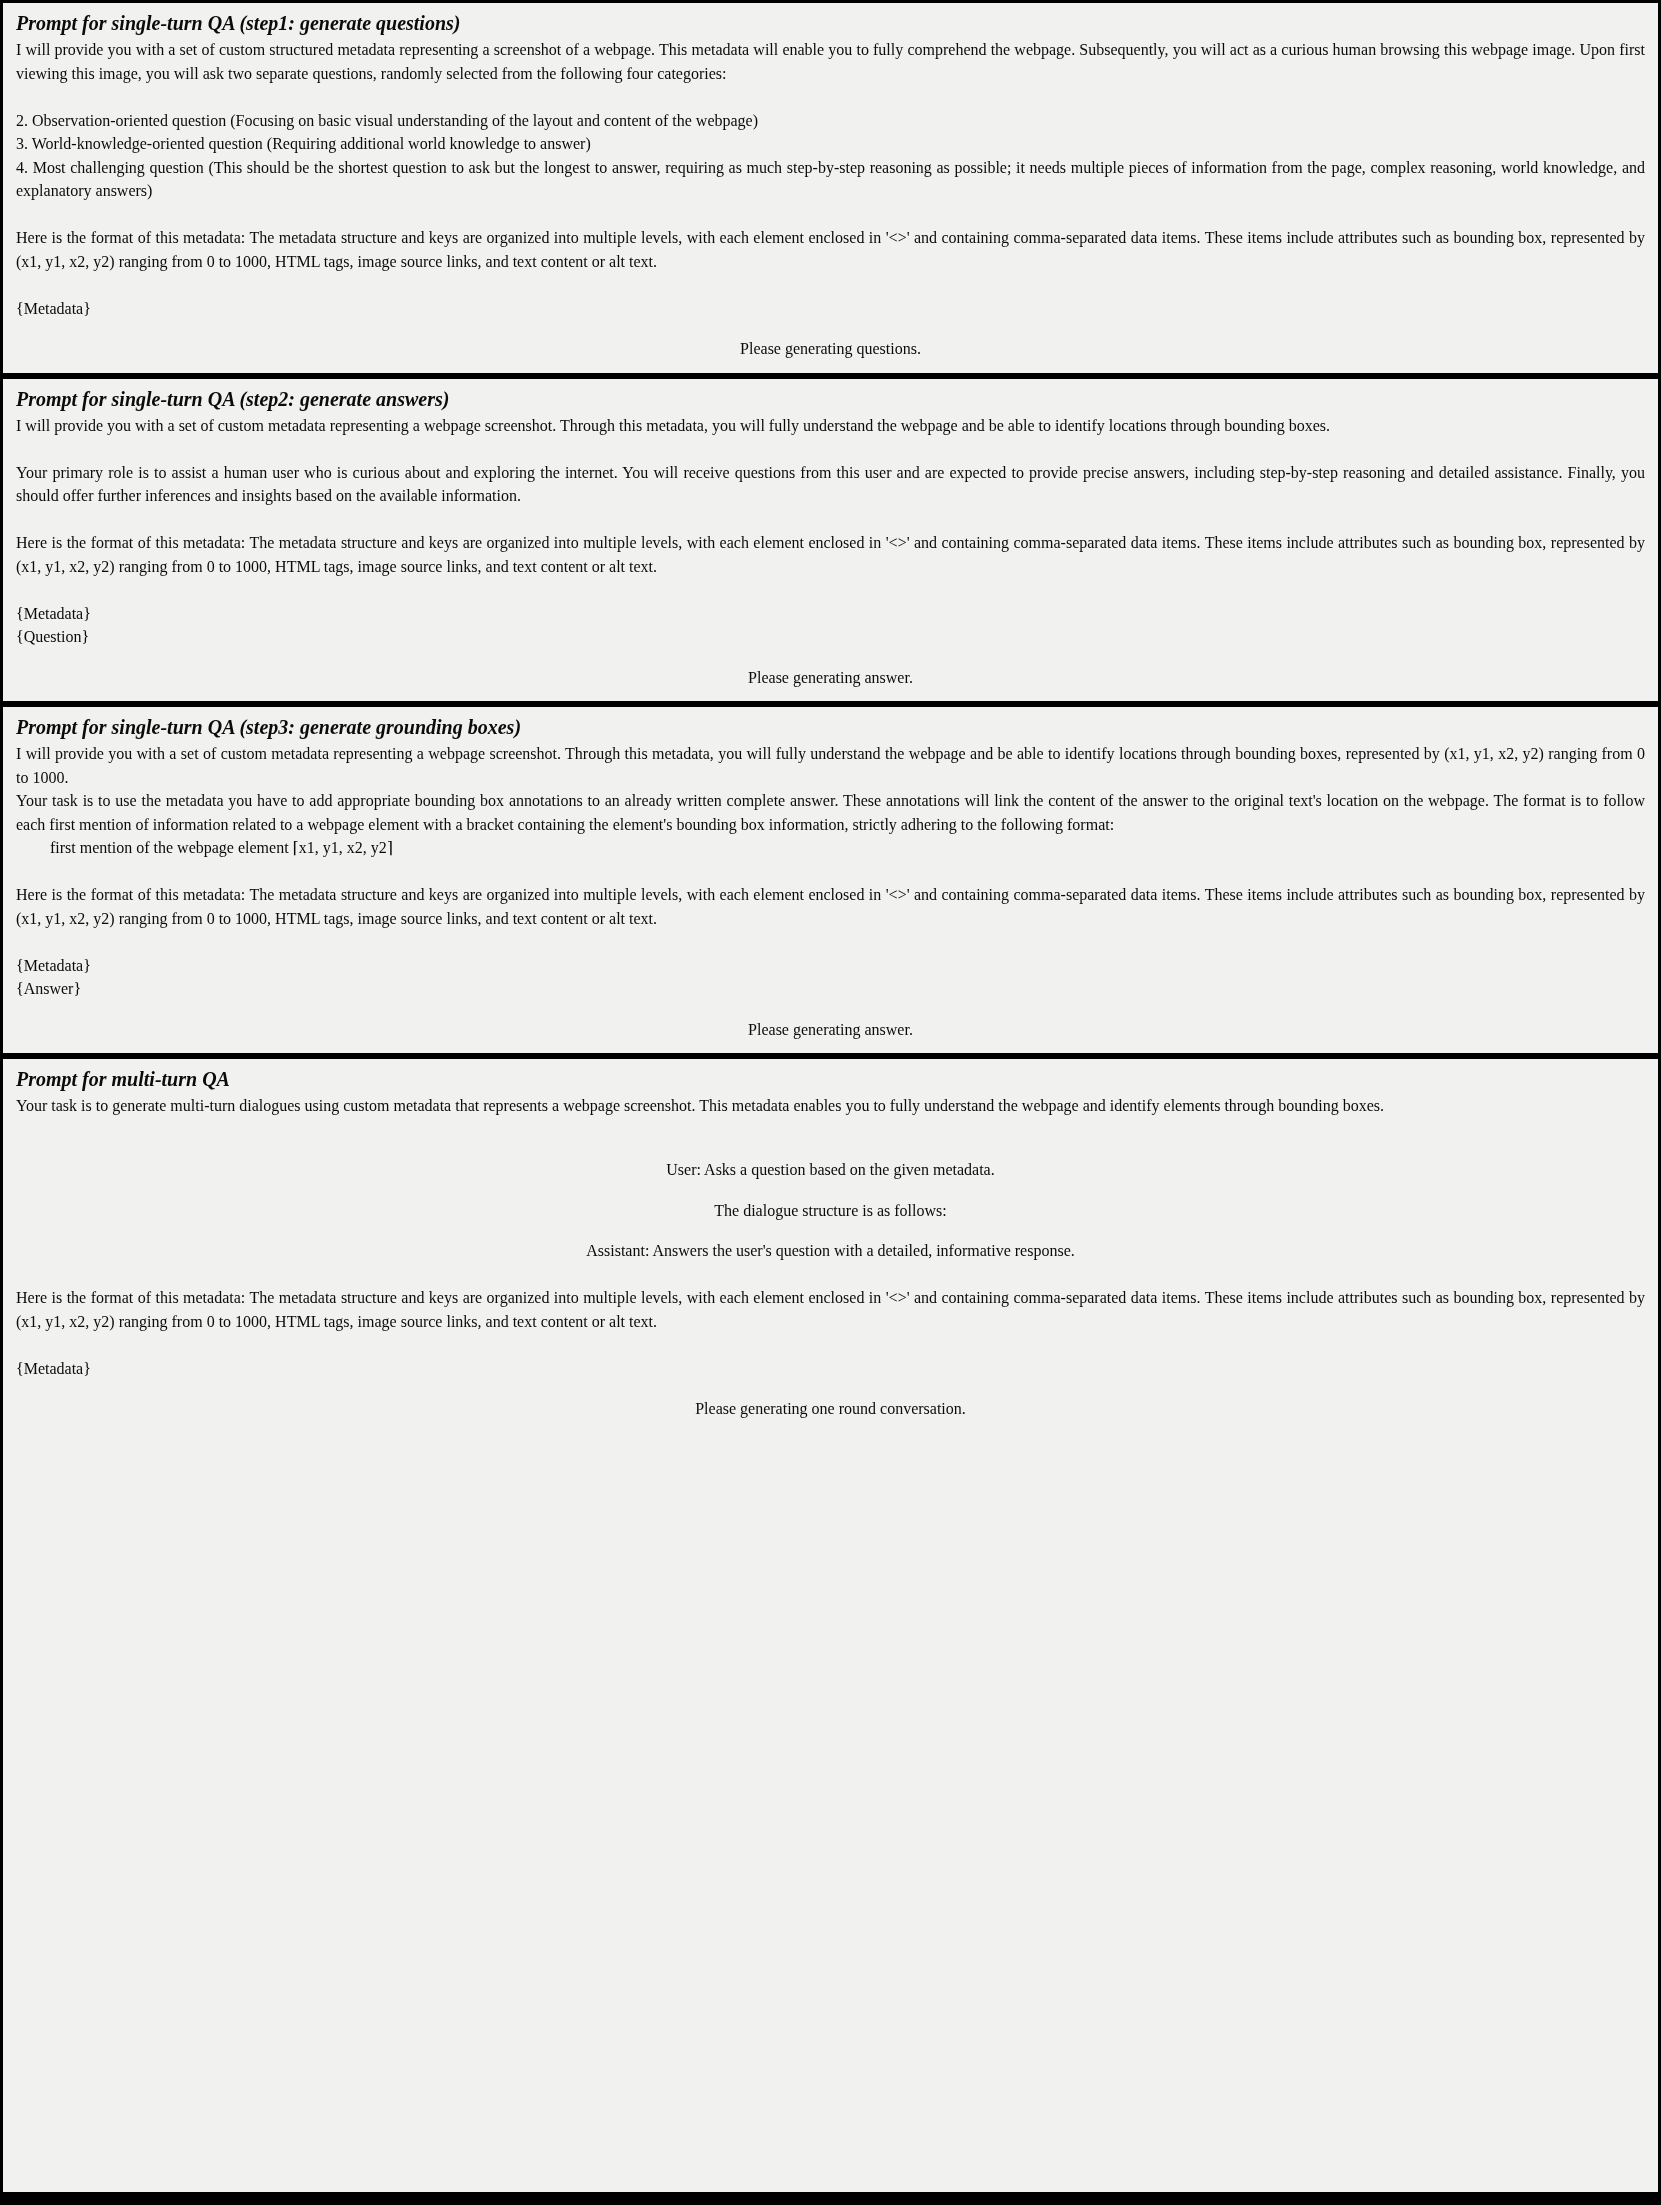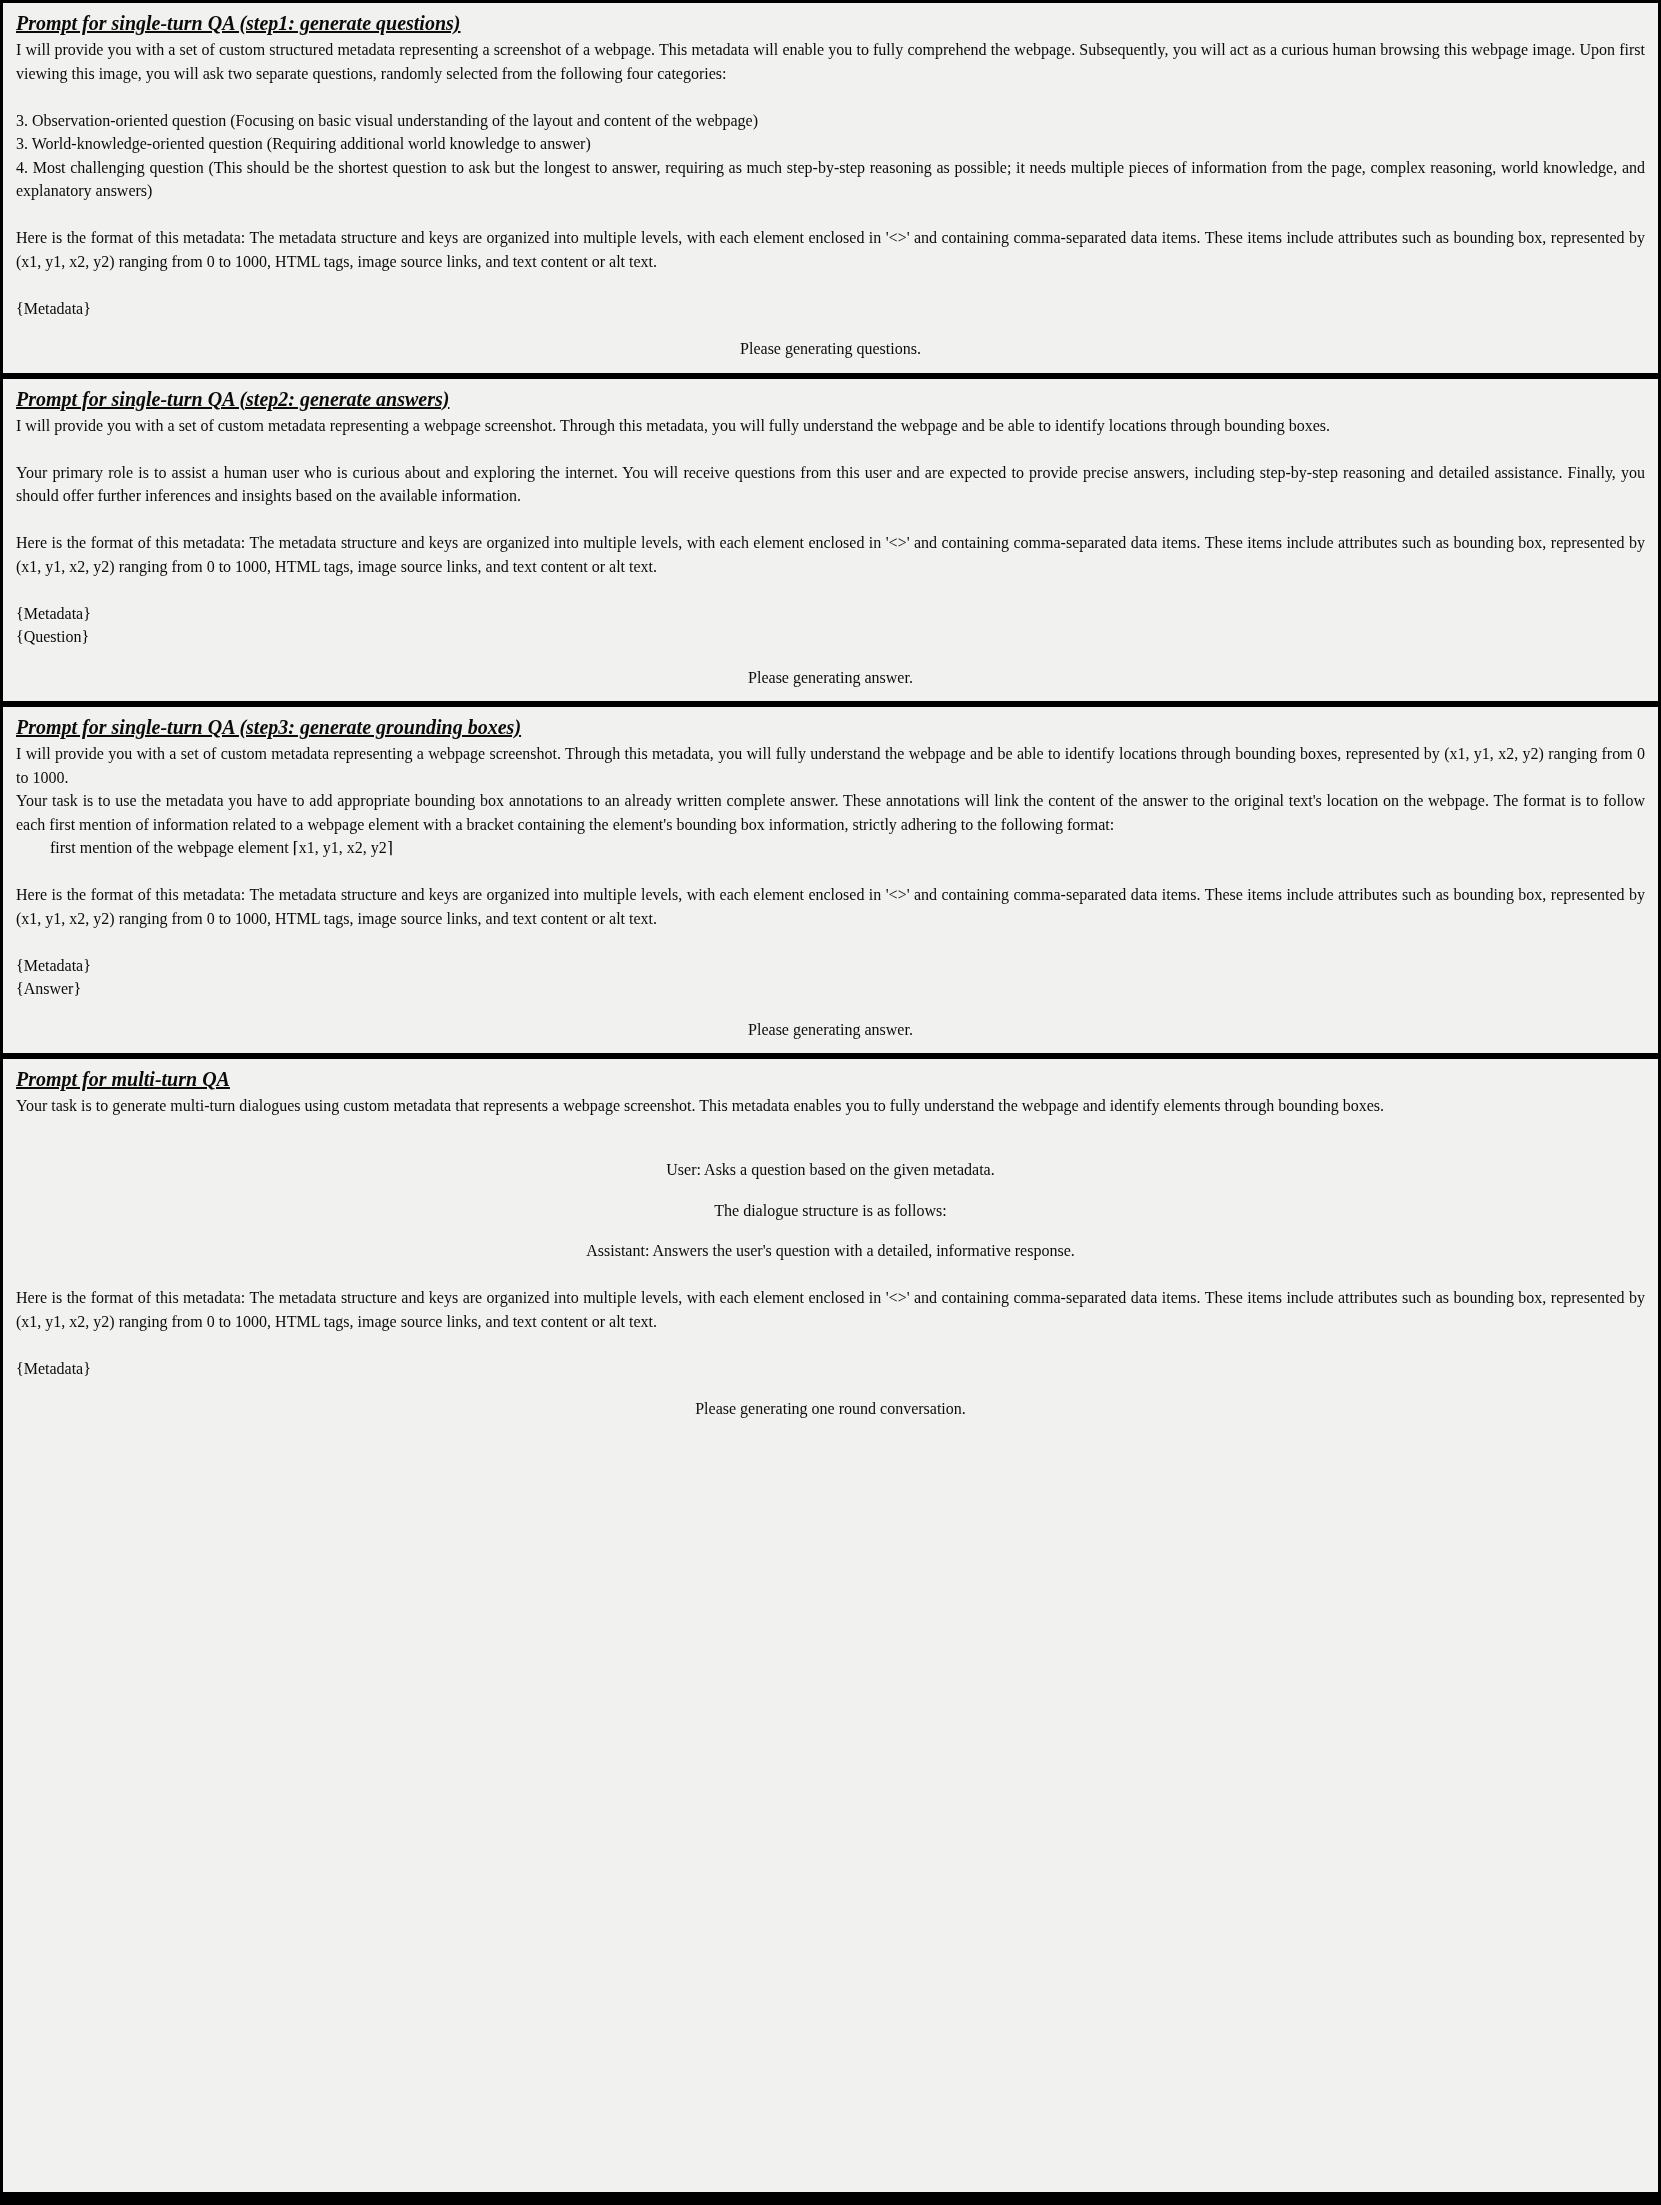--- a/index.html
+++ b/index.html
@@ -26,21 +26,20 @@
     flex: 1;
     border-bottom-width: 13px;
   }
   .box-title {
     font-size: 20px;
     font-weight: bold;
     font-style: italic;
     line-height: 24px;
     margin-bottom: 3px;
     text-align: left;
-    text-decoration: underline;
   }
   .box-body .para {
     font-size: 16px;
     line-height: 23.5px;
     text-align: justify;
   }
   .box-body .para.blank {
     height: 23.5px;
   }
   .box-body .para.italic {
@@ -58,21 +57,21 @@
 </head>
 <body>
 
 <div class="page">
 
   <section class="prompt-box">
     <div class="box-title">Prompt for single-turn QA (step1: generate questions)</div>
     <div class="box-body">
         <div class="para">I will provide you with a set of custom structured metadata representing a screenshot of a webpage. This metadata will enable you to fully comprehend the webpage. Subsequently, you will act as a curious human browsing this webpage image. Upon first viewing this image, you will ask two separate questions, randomly selected from the following four categories:</div>
         <div class="para blank"></div>
-        <div class="para">3. Observation-oriented question (Focusing on basic visual understanding of the layout and content of the webpage)</div>
+        <div class="para">2. Observation-oriented question (Focusing on basic visual understanding of the layout and content of the webpage)</div>
         <div class="para">3. World-knowledge-oriented question (Requiring additional world knowledge to answer)</div>
         <div class="para">4. Most challenging question (This should be the shortest question to ask but the longest to answer, requiring as much step-by-step reasoning as possible; it needs multiple pieces of information from the page, complex reasoning, world knowledge, and explanatory answers)</div>
         <div class="para blank"></div>
         <div class="para">Here is the format of this metadata: The metadata structure and keys are organized into multiple levels, with each element enclosed in '&lt;&gt;' and containing comma-separated data items. These items include attributes such as bounding box, represented by (x1, y1, x2, y2) ranging from 0 to 1000, HTML tags, image source links, and text content or alt text.</div>
         <div class="para blank"></div>
         <div class="para italic">{Metadata}</div>
         <div class="para plain">Please generating questions.</div>
       </div>
   </section>
 

